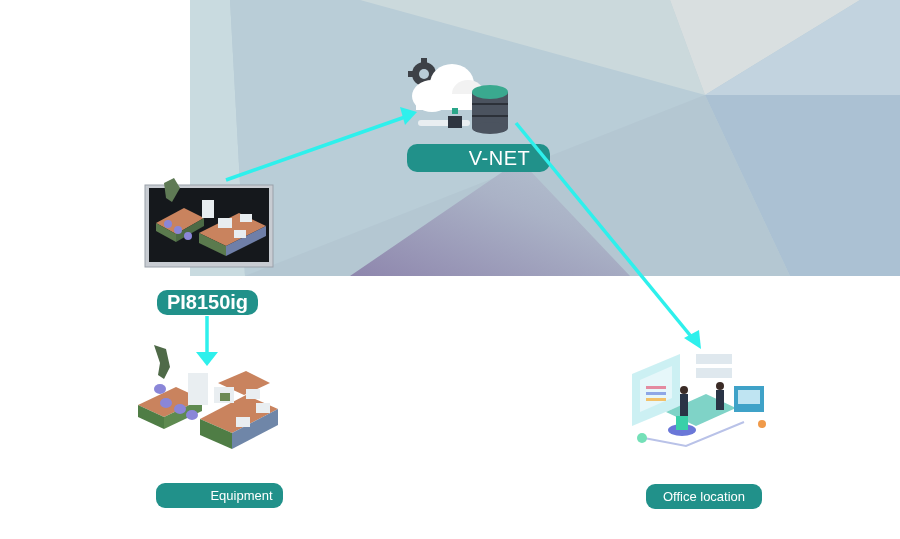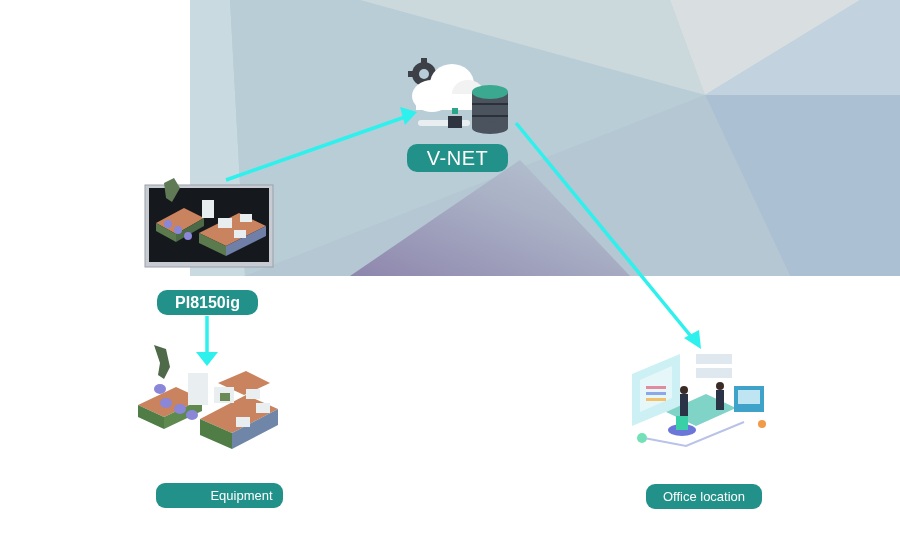--- a/index.html
+++ b/index.html
@@ -5,21 +5,21 @@
   html, body { margin: 0; padding: 0; }
   body { width: 900px; height: 539px; position: relative; overflow: hidden; background: #ffffff; font-family: "Liberation Sans", sans-serif; }
   .bg { position: absolute; left: 190px; top: 0; width: 710px; height: 276px; overflow: hidden; background: #b7ccd6; }
   .bg svg { position: absolute; left: 0; top: 0; }
   .node { position: absolute; }
   .label {
     position: absolute; background: #21918a; color: #ffffff; border-radius: 10px;
     text-align: center; font-family: "Liberation Sans", sans-serif;
   }
   .label-lg { font-size: 20px; height: 28px; line-height: 28px; border-radius: 10px; letter-spacing: 0.5px; }
-  .label-md { font-size: 16px; height: 25px; line-height: 25px; font-weight: bold; }
+  .label-md { font-size: 20px; height: 25px; line-height: 25px; font-weight: bold; }
   .label-sm { font-size: 13px; height: 25px; line-height: 25px; border-radius: 9px; }
   .arrows { position: absolute; left: 0; top: 0; pointer-events: none; }
 </style>
 </head>
 <body>
 
 <div class="bg">
   <svg width="710" height="276" viewBox="0 0 710 276">
     <defs>
       <linearGradient id="purp" x1="0" y1="1" x2="1" y2="0">
@@ -56,21 +56,21 @@
     <rect x="48" y="52" width="6" height="6" fill="#2aa689"></rect>
     <g>
       <rect x="68" y="36" width="36" height="36" fill="#4b535f"></rect>
       <ellipse cx="86" cy="72" rx="18" ry="6" fill="#4b535f"></ellipse>
       <line x1="68" y1="48" x2="104" y2="48" stroke="#2c3139" stroke-width="2"></line>
       <line x1="68" y1="60" x2="104" y2="60" stroke="#2c3139" stroke-width="2"></line>
       <ellipse cx="86" cy="36" rx="18" ry="7" fill="#3aa98f"></ellipse>
     </g>
   </svg>
 </div>
-<div class="label label-lg" style="left:407px; top:144px; width:101px;">V-NET</div>
+<div class="label label-lg" style="left:407px; top:144px; width:101px;padding-left:42px;">V-NET</div>
 
 <div class="node" style="left:144px; top:178px; width:130px; height:92px;">
   <svg width="130" height="92" viewBox="0 0 130 92">
     <rect x="1" y="7" width="128" height="82" fill="#c8ccd2" stroke="#9aa1aa"></rect>
     <rect x="5" y="10" width="120" height="74" fill="#15181c"></rect>
     <polygon points="20,5 30,0 36,10 28,24 22,20" fill="#5f7a55"></polygon>
     <polygon points="12,45 40,30 60,40 32,56" fill="#c9835e"></polygon>
     <polygon points="12,45 32,56 32,64 12,53" fill="#5b7a4e"></polygon>
     <polygon points="32,56 60,40 60,48 32,64" fill="#4c6a45"></polygon>
     <polygon points="55,55 95,35 122,48 82,68" fill="#c9835e"></polygon>

